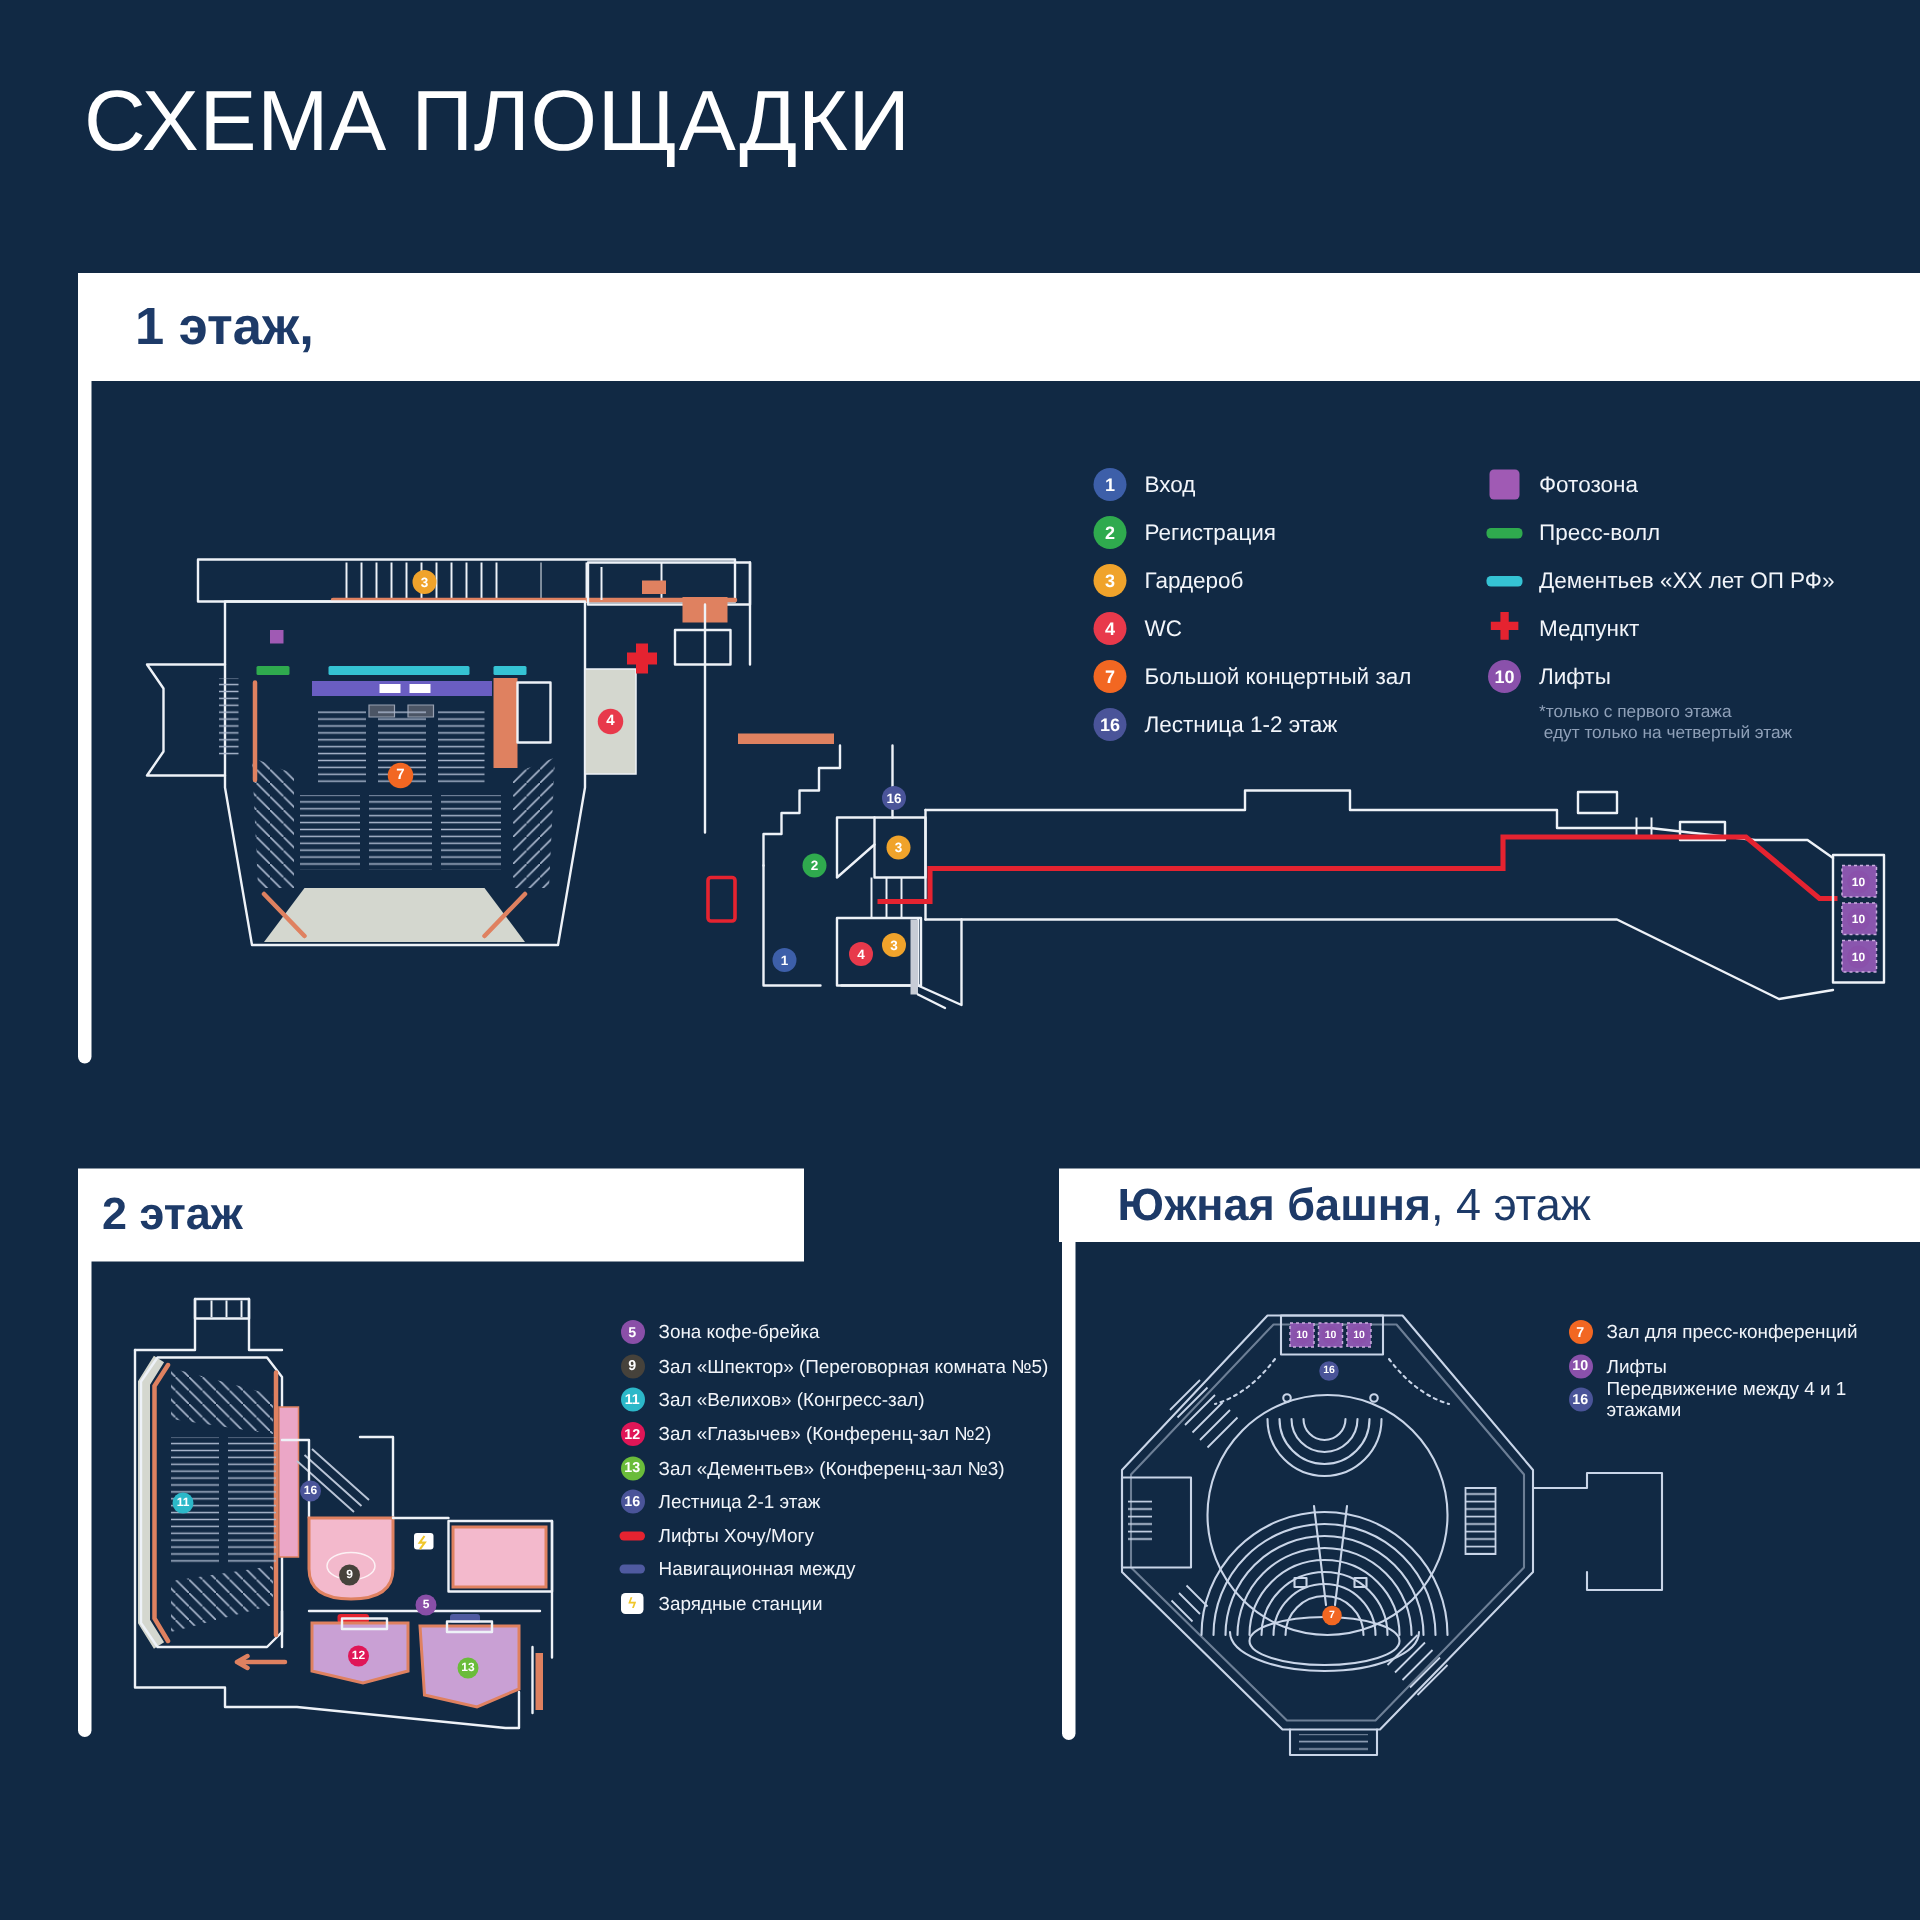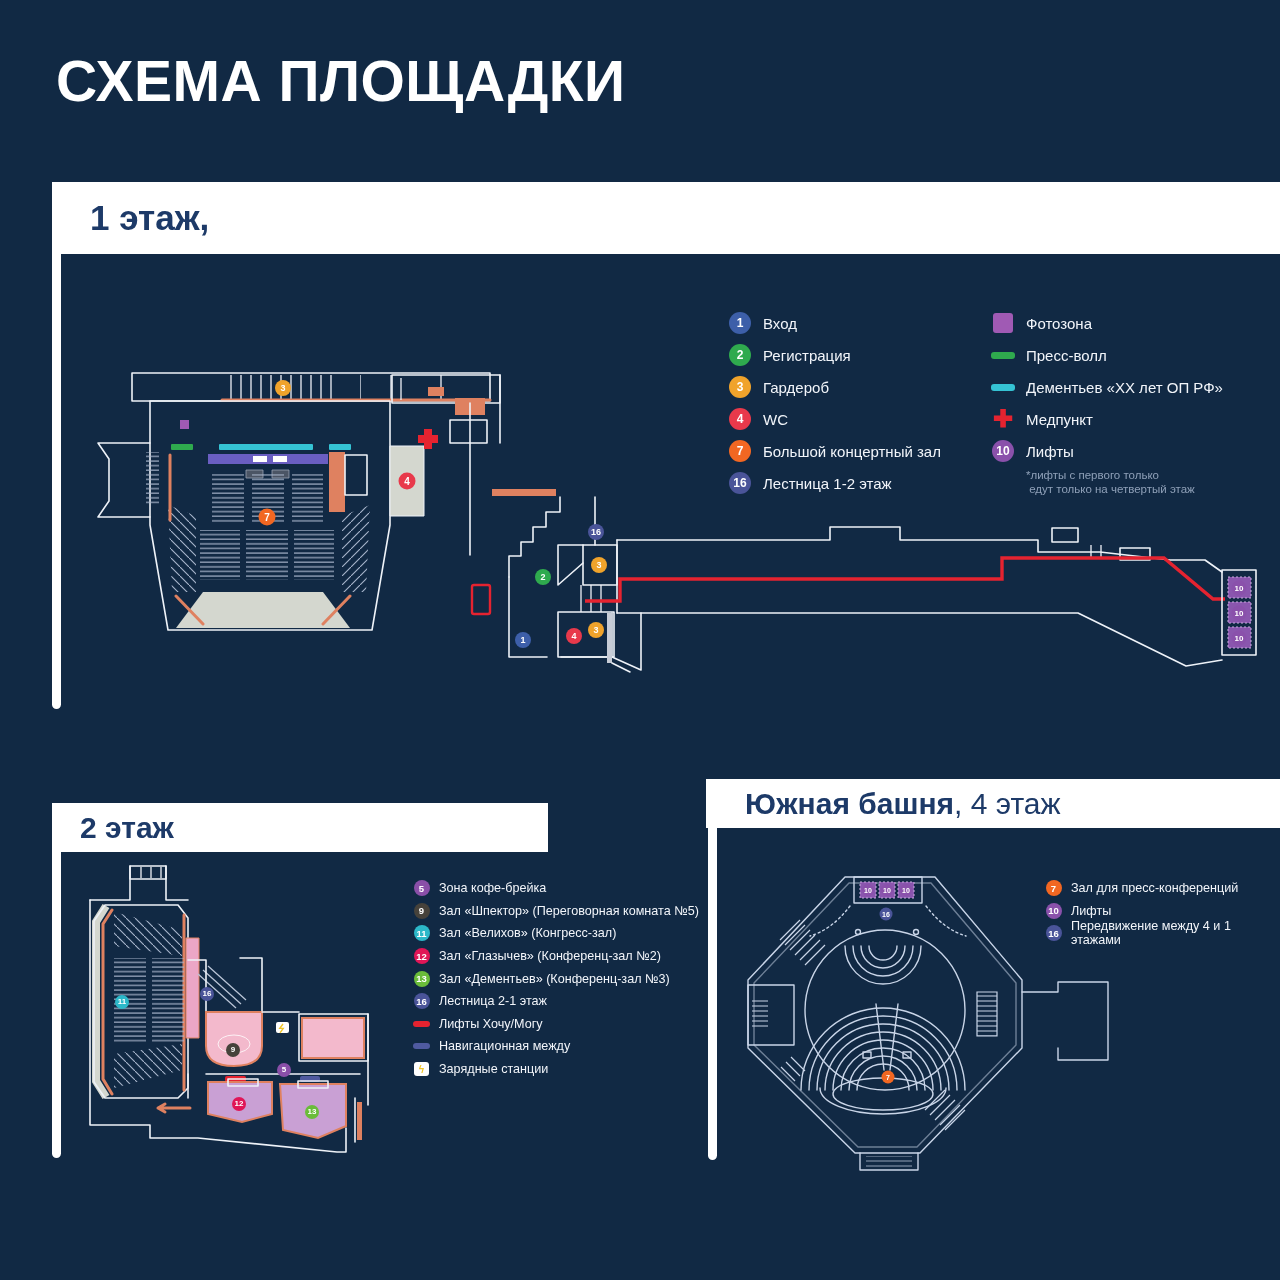--- a/index.html
+++ b/index.html
@@ -4,21 +4,21 @@
 <style>
   html,body{margin:0;padding:0}
   body{
     width:1280px;height:1280px;position:relative;overflow:hidden;
     background:#112944;
     font-family:"Liberation Sans", sans-serif;
     -webkit-font-smoothing:antialiased;
   }
   .abs{position:absolute}
   .page-title{
-    color:#ffffff;font-size:57px;font-weight:700;letter-spacing:.5px;
+    color:#ffffff;font-size:57px;font-weight:400;letter-spacing:.5px;
     left:56px;top:48px;white-space:nowrap;
   }
   .hdr{
     background:#ffffff;color:#1d3a68;display:flex;align-items:center;
     white-space:nowrap;
   }
   .hdr .bold{font-weight:700}
   .hdr .rest{font-weight:400;white-space:pre}
   .hdr-lg{font-size:35px}
   .hdr-sm{font-size:30px}
@@ -73,21 +73,21 @@
       <path d="M0,1H400" stroke="#c9d5e8" stroke-width="1"></path>
     </pattern>
   </defs>
 </svg>
 
 <div class="abs page-title">СХЕМА ПЛОЩАДКИ</div>
 
 <div class="abs hdr hdr-lg" style="left:52px;top:182px;width:1198px;height:72px;padding-left:38px">
   <span class="bold">1 этаж,</span>
 </div>
-<div class="abs hdr hdr-sm" style="left:52px;top:803px;width:468px;height:49px;padding-left:28px">
+<div class="abs hdr hdr-sm" style="left:52px;top:779px;width:468px;height:62px;padding-left:16px">
   <span class="bold">2 этаж</span>
     <span class="rest"></span>
 </div>
 <div class="abs hdr hdr-sm" style="left:706px;top:779px;width:544px;height:49px;padding-left:39px">
   <span class="bold">Южная башня</span>
     <span class="rest">, 4 этаж</span>
 </div>
 
 <div class="abs stripe" style="left:52px;top:254px;width:9px;height:455px"></div>
 <div class="abs stripe" style="left:52px;top:828px;width:9px;height:330px"></div>
@@ -316,21 +316,21 @@
         <span class="sw-x" style="color: rgb(229, 35, 48);">✚</span>
       </span>
       <span class="lbl">Медпункт</span>
     </div>
     <div class="lrow">
       <span class="sw">
         <span class="sw-c" style="background: rgb(138, 81, 171); display: flex; align-items: center; justify-content: center;">10</span>
       </span>
       <span class="lbl">Лифты</span>
     </div>
-    <div class="note"><div>*лифты с первого только</div><div> едут только на четвертый этаж</div></div>
+    <div class="note"><div>*только с первого этажа</div><div> едут только на четвертый этаж</div></div>
   </div>
 <div class="abs legend legend-sm" style="left:413px;top:877px">
     <div class="lrow">
       <span class="sw">
         <span class="sw-c" style="background: rgb(138, 79, 168); display: flex; align-items: center; justify-content: center;">5</span>
       </span>
       <span class="lbl">Зона кофе-брейка</span>
     </div>
     <div class="lrow">
       <span class="sw">

